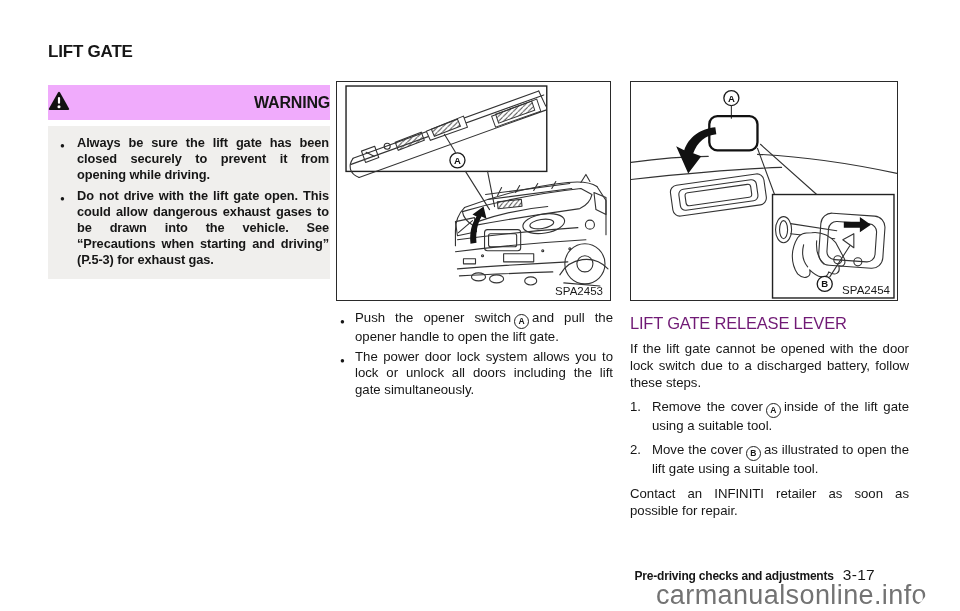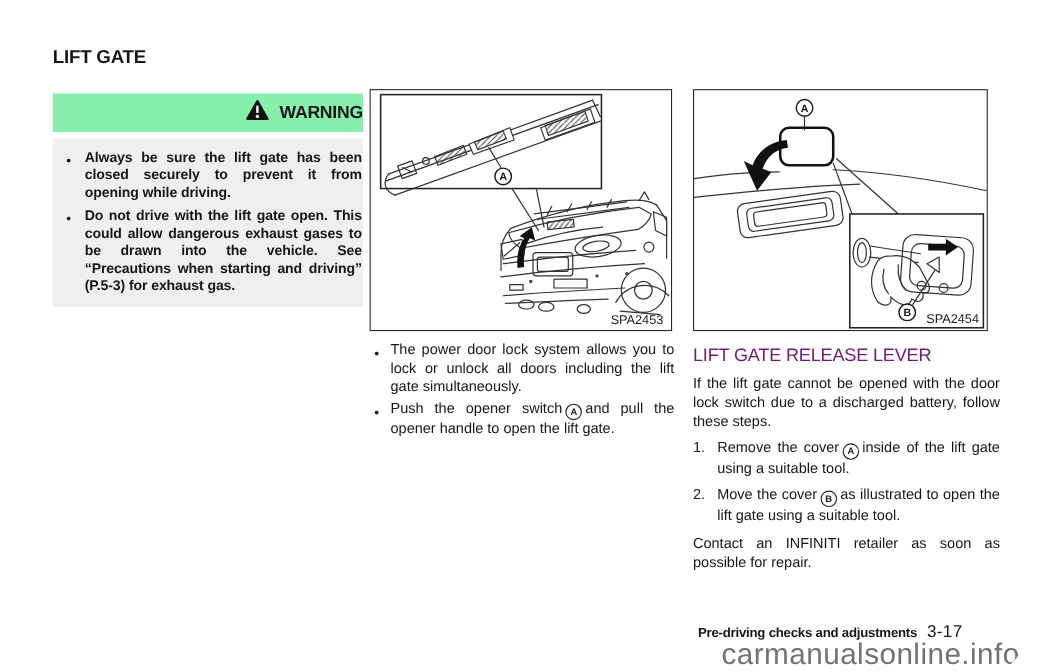--- a/index.html
+++ b/index.html
@@ -8,21 +8,21 @@
     font-family:"Liberation Sans",sans-serif;color:#161616;border-radius:31px;
   }
   
   .section-title{
     position:absolute;left:48px;top:42px;
     font-size:17px;font-weight:bold;letter-spacing:-.2px;
   }
   
   .warning-box{position:absolute;left:48px;top:85px;width:282px;}
   .warning-header{
-    background:#86efac;height:35px;display:flex;align-items:center;justify-content:flex-end;gap:9px;
+    background:#f0abfc;height:35px;display:flex;align-items:center;justify-content:space-between;gap:9px;
   }
   .warning-title{font-size:16px;font-weight:bold;letter-spacing:-.2px;}
   .warning-body{background:#f0efed;margin-top:6px;padding:9px 1px 11px 9px;}
   .warning-body ul{list-style:none;margin:0;padding:0;}
   .warning-body li{
     position:relative;padding-left:20px;margin-bottom:5px;
     font-size:12.8px;font-weight:bold;line-height:16px;
     text-align:justify;letter-spacing:-.1px;
   }
   .warning-body li:last-child{margin-bottom:0;}
@@ -232,24 +232,24 @@
       <circle class="svg-callout-circle" cx="193" cy="201" r="7.5"></circle>
       <text class="svg-callout-letter" x="193" y="204.5">B</text>
 
       <text class="svg-code" x="258" y="211">SPA2454</text>
     </svg>
   </div>
 
   <div class="notes">
     <ul>
       <li>
+        <span>Push the opener switch</span><span class="callout-chip">A</span><span>and pull the opener handle to open the lift gate.</span>
+      </li>
+      <li>
         <span>The power door lock system allows you to lock or unlock all doors including the lift gate simultaneously.</span>
-      </li>
-      <li>
-        <span>Push the opener switch</span><span class="callout-chip">A</span><span>and pull the opener handle to open the lift gate.</span>
       </li>
     </ul>
   </div>
 
   <div class="right-col">
     <h2 class="release-heading">LIFT GATE RELEASE LEVER</h2>
     <p>If the lift gate cannot be opened with the door lock switch due to a discharged battery, follow these steps.</p>
     <ol class="steps">
       <li>
         <span class="step-num">1.</span>

